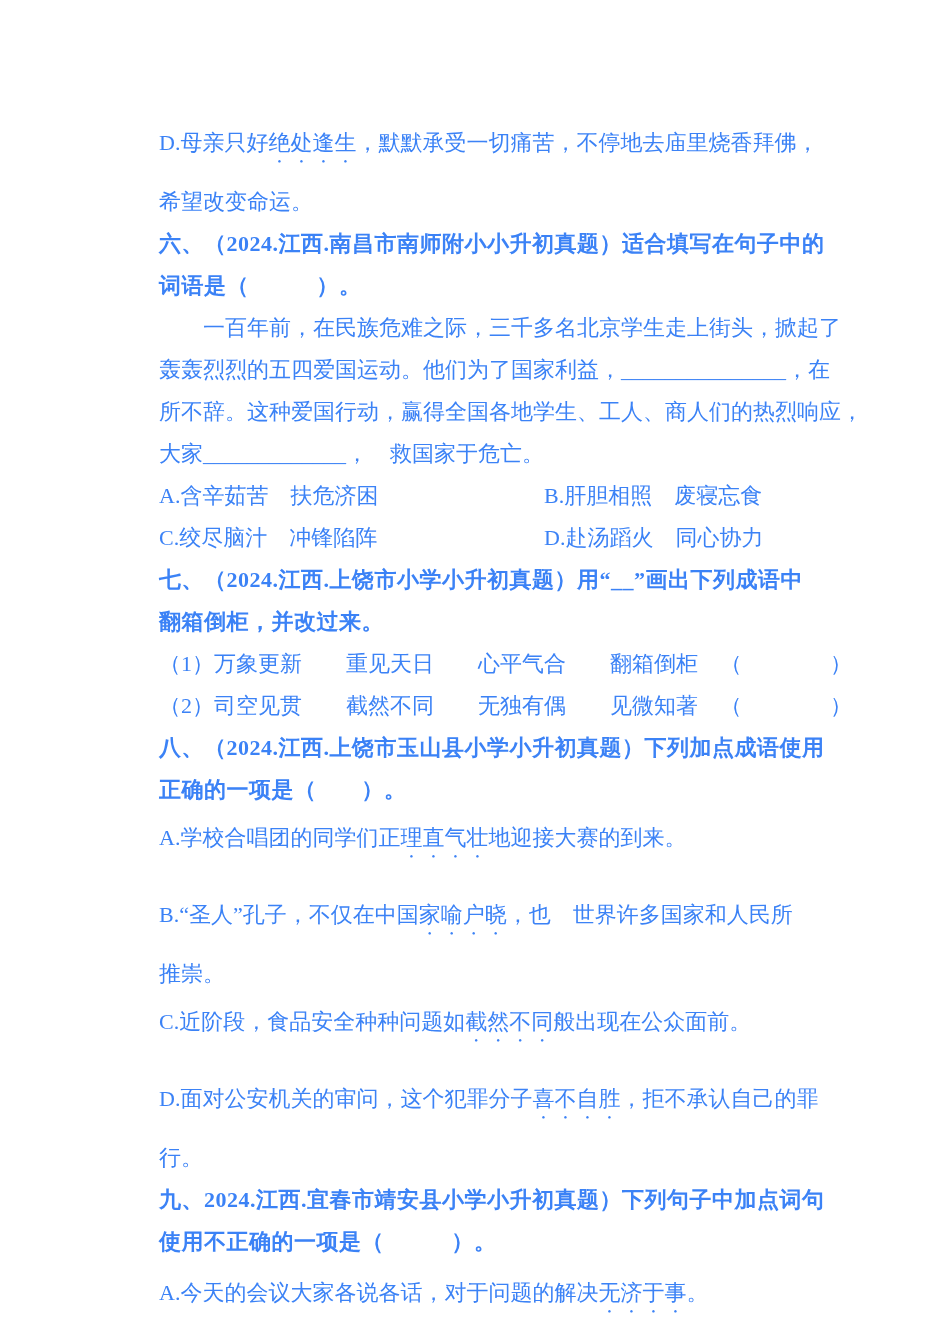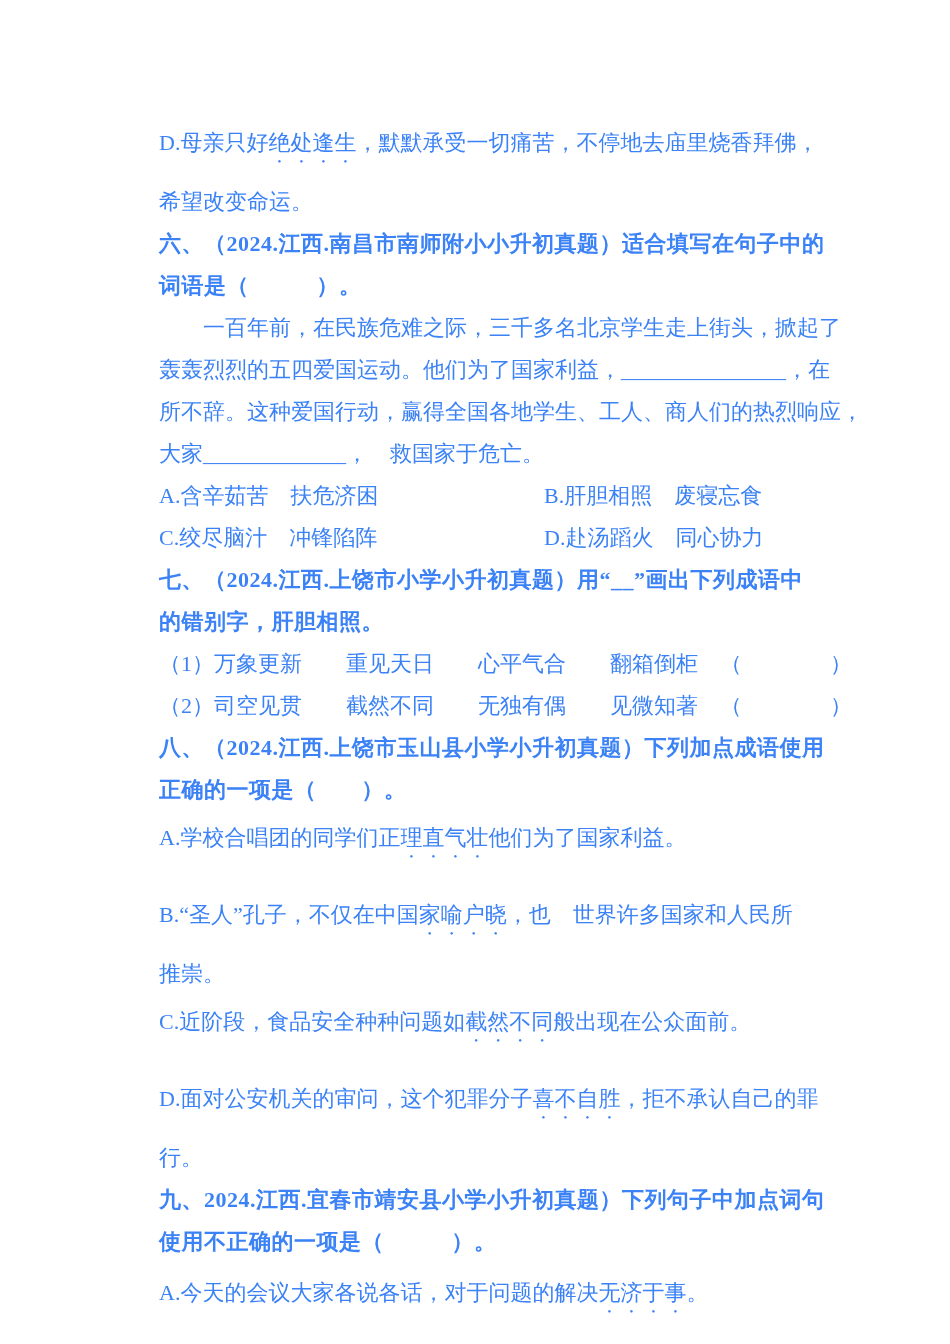--- a/index.html
+++ b/index.html
@@ -62,26 +62,26 @@
       <p class="line g-wide"><span>希望改变命运。</span></p>
       <p class="line g-medium header"><span>六、（2024.江西.南昌市南师附小小升初真题）适合填写在句子中的</span></p>
       <p class="line g-medium header"><span>词语是（　　　）。</span></p>
       <p class="line g-normal"><span>　　一百年前，在民族危难之际，三千多名北京学生走上街头，掀起了</span></p>
       <p class="line g-normal"><span>轰轰烈烈的五四爱国运动。他们为了国家利益，_______________，在</span></p>
       <p class="line g-normal"><span>所不辞。这种爱国行动，赢得全国各地学生、工人、商人们的热烈响应，</span></p>
       <p class="line g-normal"><span>大家_____________，　救国家于危亡。</span></p>
       <p class="line g-tight cols"><span class="col-left"><span>A.含辛茹苦　扶危济困</span></span><span class="col-right"><span>B.肝胆相照　废寝忘食</span></span></p>
       <p class="line g-tight cols"><span class="col-left"><span>C.绞尽脑汁　冲锋陷阵</span></span><span class="col-right"><span>D.赴汤蹈火　同心协力</span></span></p>
       <p class="line g-normal header"><span>七、（2024.江西.上饶市小学小升初真题）用“__”画出下列成语中</span></p>
-      <p class="line g-normal header"><span>的错别字，肝胆相照。</span></p>
+      <p class="line g-normal header"><span>翻箱倒柜，并改过来。</span></p>
       <p class="line g-normal"><span>（1）万象更新　　重见天日　　心平气合　　翻箱倒柜　（　　　　）</span></p>
       <p class="line g-tight"><span>（2）司空见贯　　截然不同　　无独有偶　　见微知著　（　　　　）</span></p>
       <p class="line g-normal header"><span>八、（2024.江西.上饶市玉山县小学小升初真题）下列加点成语使用</span></p>
       <p class="line g-normal header"><span>正确的一项是（　　）。</span></p>
-      <p class="line g-wide"><span>A.学校合唱团的同学们正</span><span class="em">理直气壮</span><span>他们为了国家利益。</span></p>
+      <p class="line g-wide"><span>A.学校合唱团的同学们正</span><span class="em">理直气壮</span><span>地迎接大赛的到来。</span></p>
       <p class="line g-xwide"><span>B.“圣人”孔子，不仅在中国</span><span class="em">家喻户晓</span><span>，也　世界许多国家和人民所</span></p>
       <p class="line g-wide"><span>推崇。</span></p>
       <p class="line g-wide"><span>C.近阶段，食品安全种种问题如</span><span class="em">截然不同</span><span>般出现在公众面前。</span></p>
       <p class="line g-xwide"><span>D.面对公安机关的审问，这个犯罪分子</span><span class="em">喜不自胜</span><span>，拒不承认自己的罪</span></p>
       <p class="line g-wide"><span>行。</span></p>
       <p class="line g-normal header"><span>九、2024.江西.宜春市靖安县小学小升初真题）下列句子中加点词句</span></p>
       <p class="line g-normal header"><span>使用不正确的一项是（　　　）。</span></p>
       <p class="line g-xlarge"><span>A.今天的会议大家各说各话，对于问题的解决</span><span class="em">无济于事</span><span>。</span></p>
     </div>
 </div>

